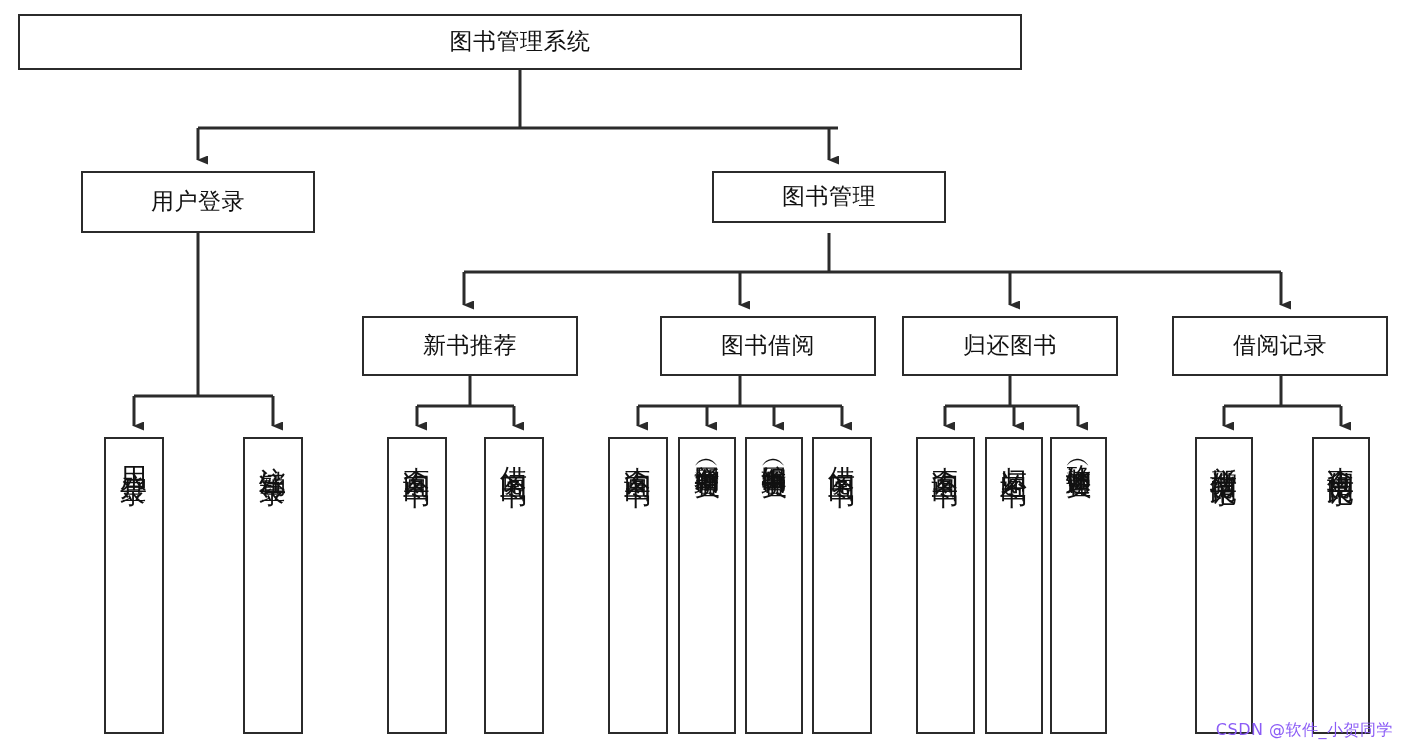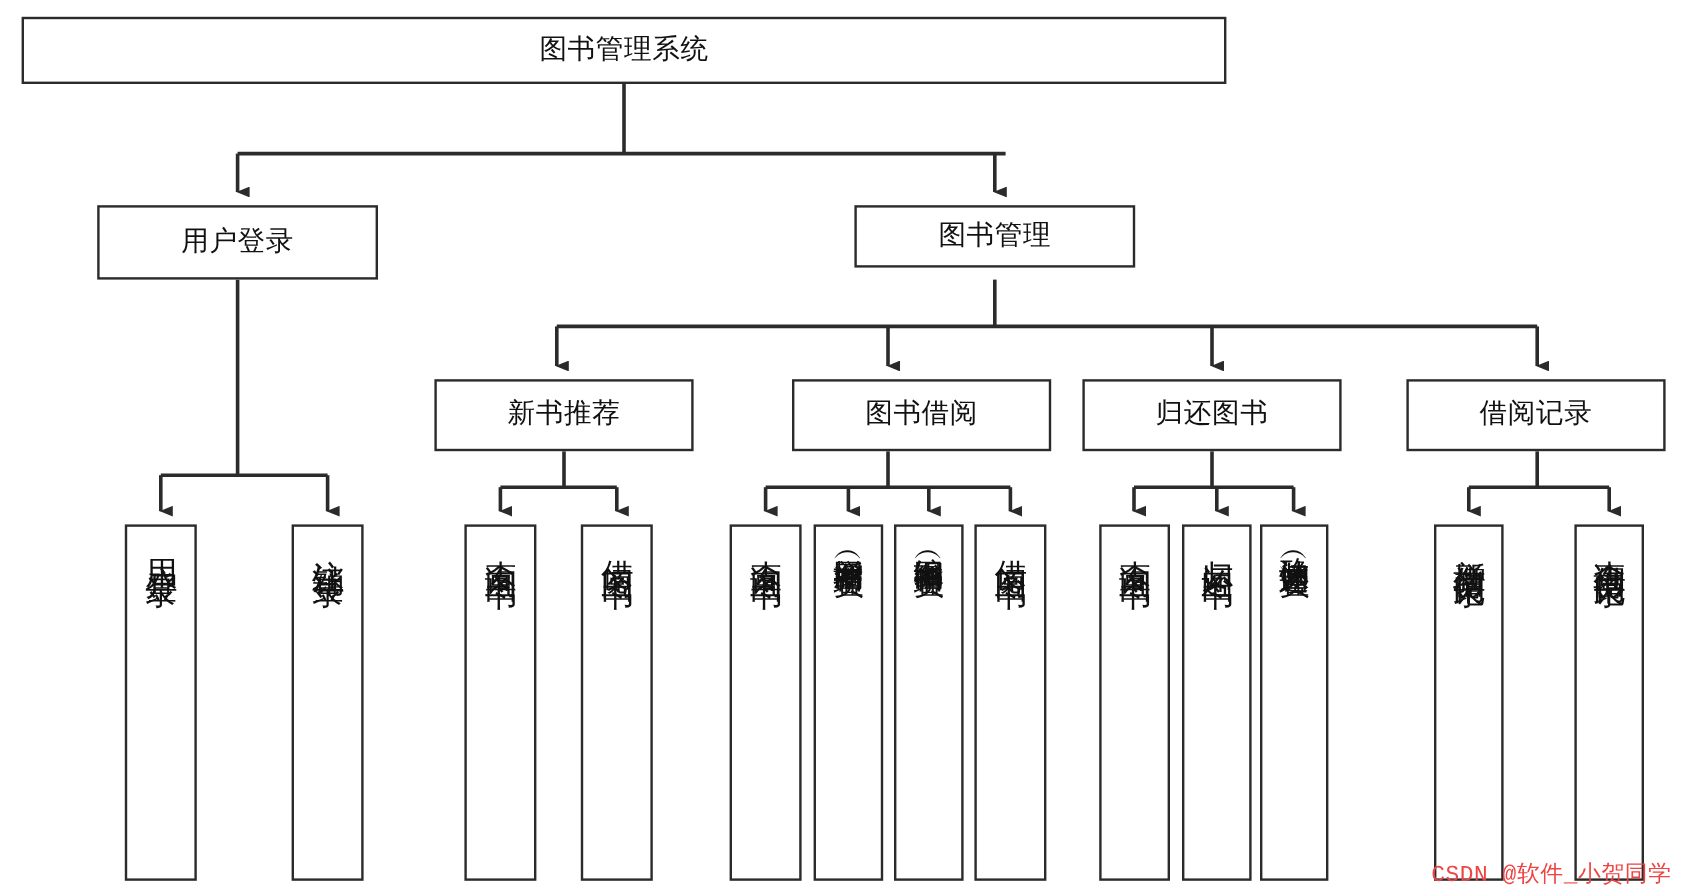--- a/index.html
+++ b/index.html
@@ -61,25 +61,24 @@
     font-size: 25px;
     letter-spacing: 1.5px;
   }
   .node.vert.mid .lbl {
     letter-spacing: 3px;
   }
   #watermark {
     position: absolute;
     right: 12px;
     bottom: 6px;
-    font-size: 19px;
-    color: #ef4444;
+    font-size: 16px;
+    color: #8b5cf6;
     letter-spacing: 0.5px;
     white-space: nowrap;
-    font-family: Liberation Mono, monospace;
   }
 </style>
 </head>
 <body>
 
 <div id="canvas">
 
   <svg id="edges" viewBox="0 0 1405 747" xmlns="http://www.w3.org/2000/svg">
     <defs>
       <marker id="arrow" markerWidth="9" markerHeight="11" refX="4.5" refY="10" orient="auto" markerUnits="userSpaceOnUse">

